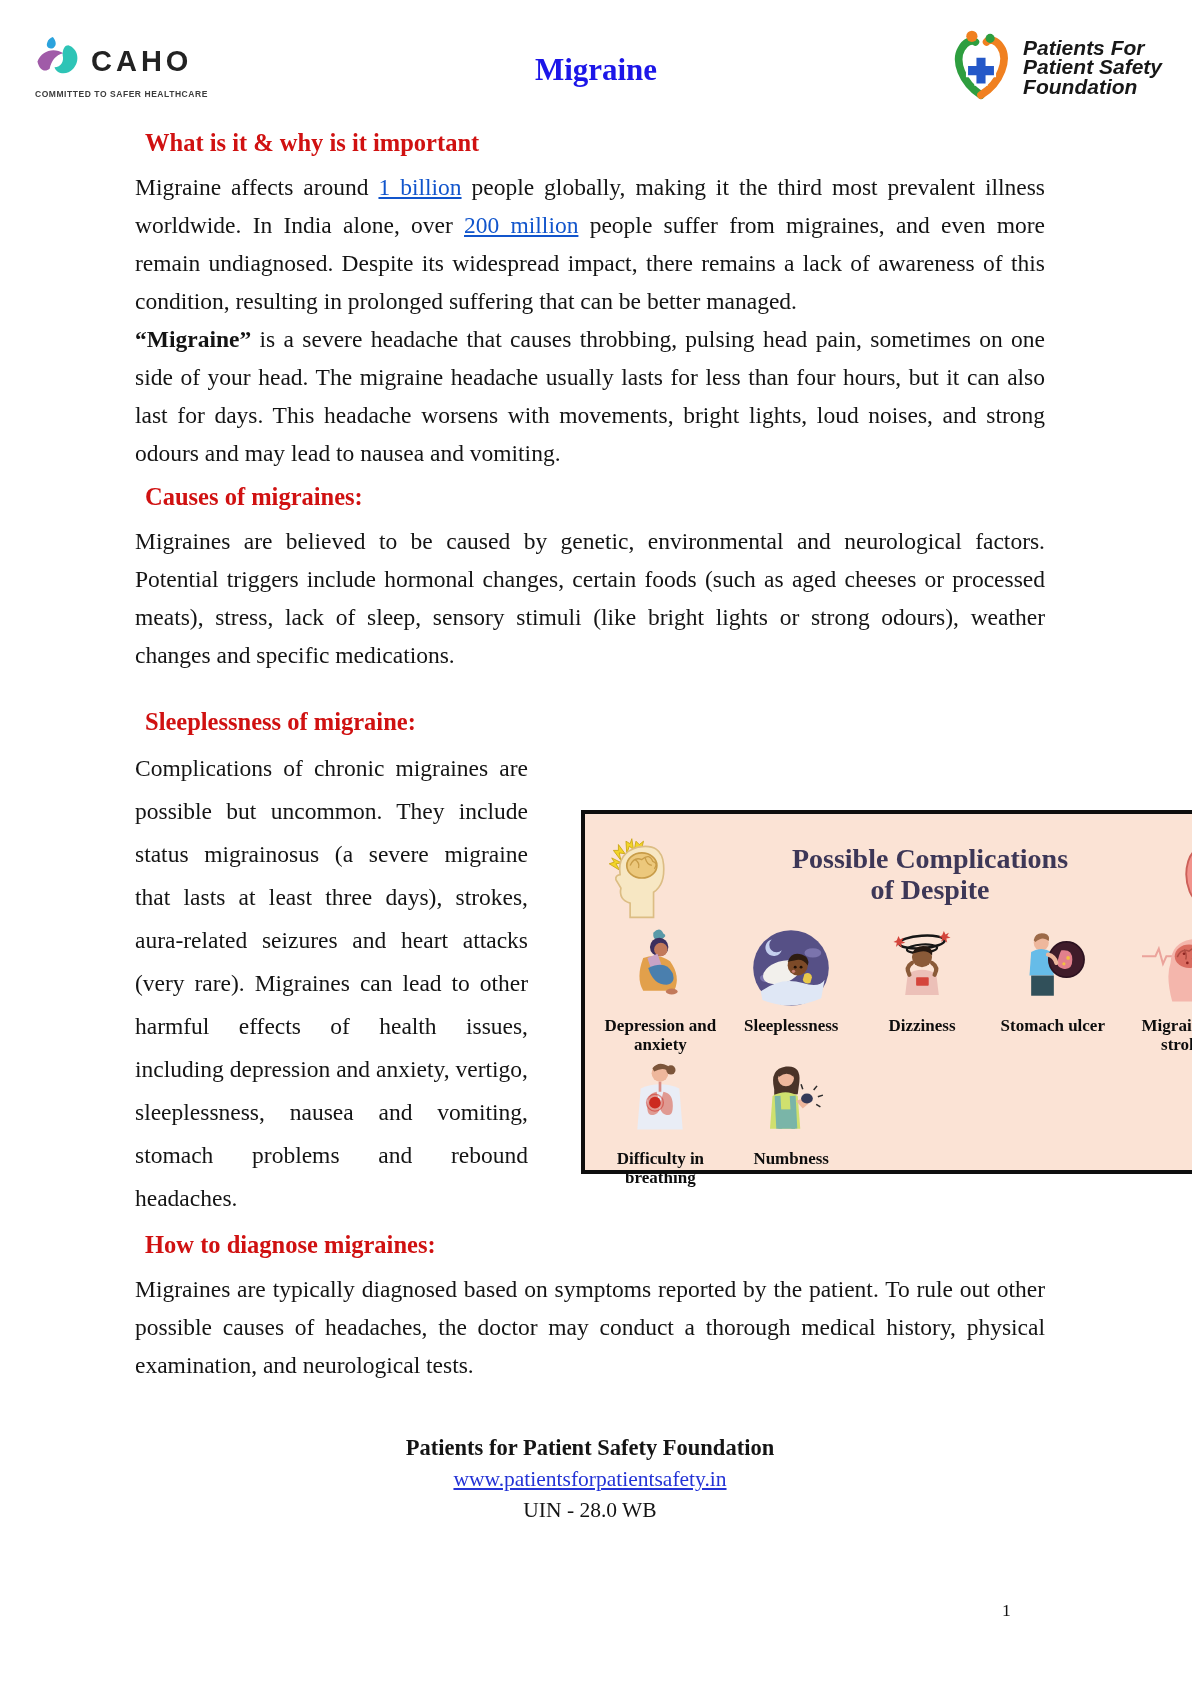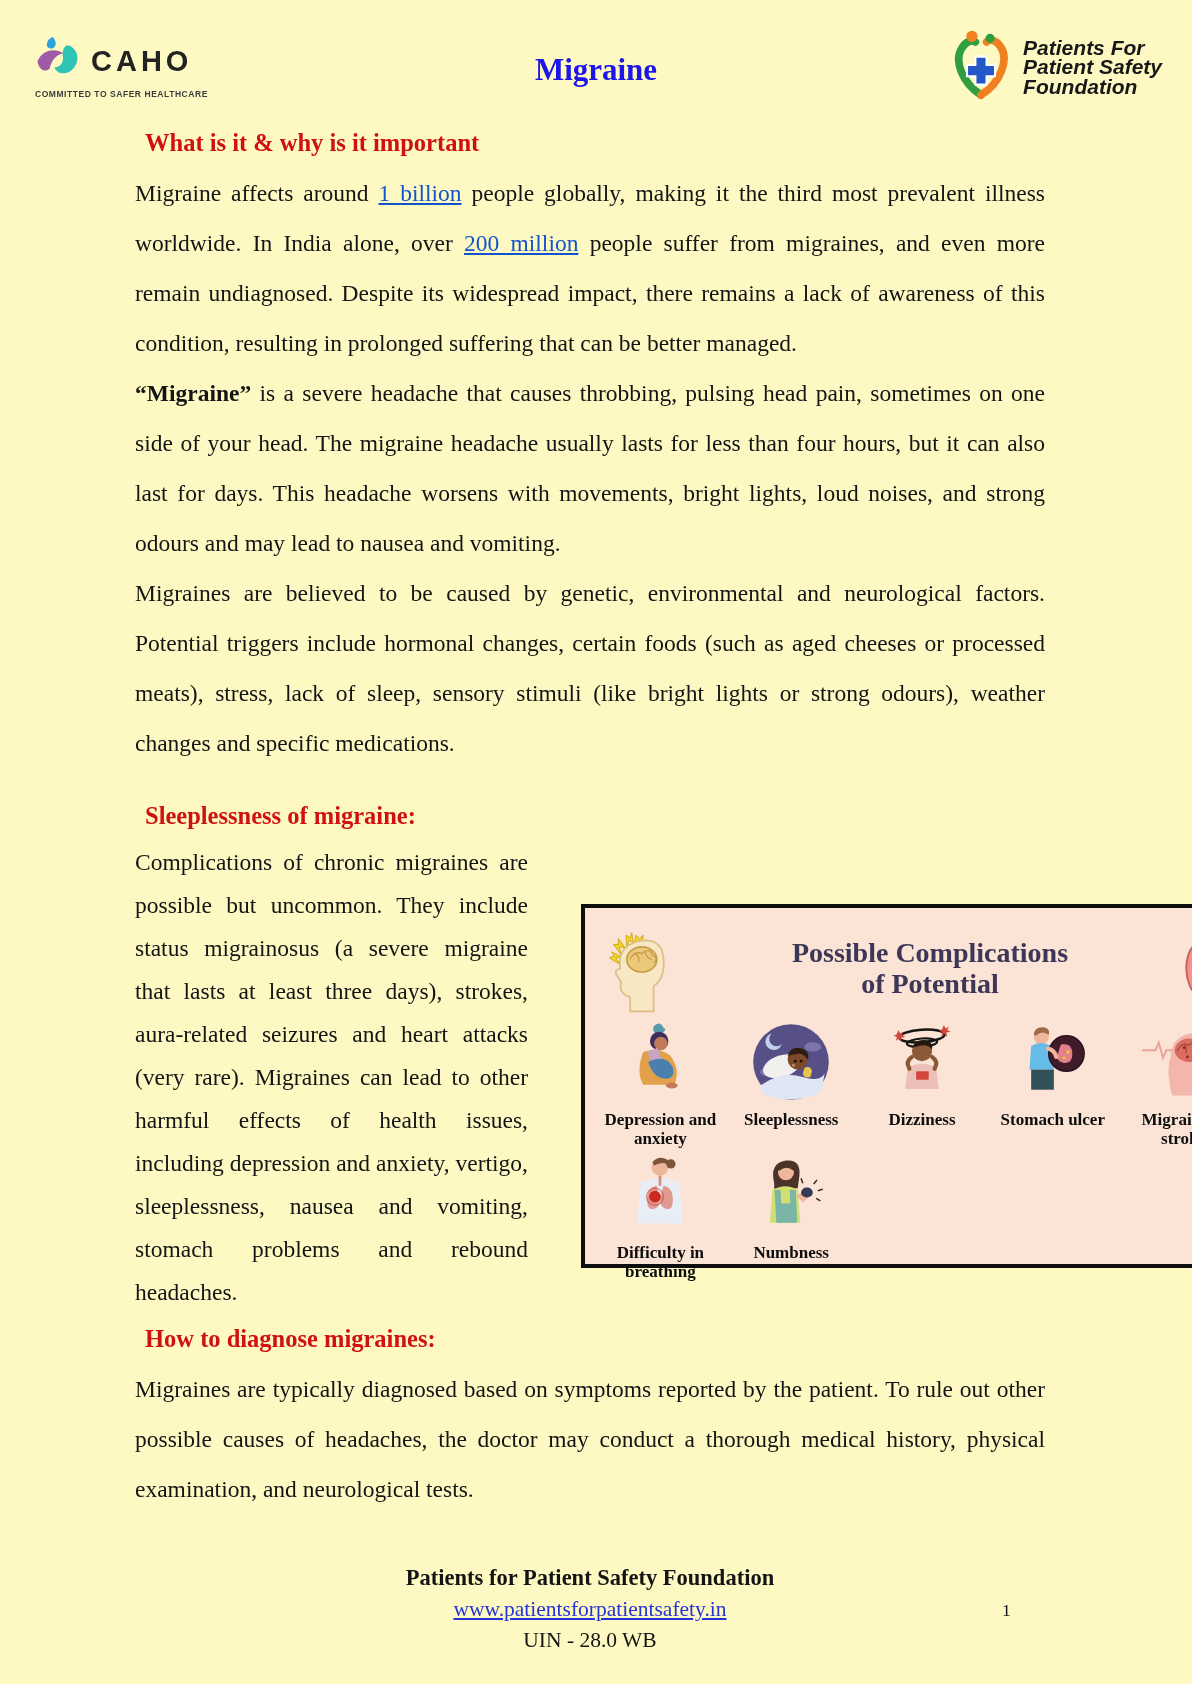--- a/index.html
+++ b/index.html
@@ -1,37 +1,37 @@
 <!DOCTYPE html>
 <html><head>
 <meta charset="utf-8">
 <style>
   html,body { margin:0; padding:0; background:#e8e8e8; }
   .page {
     position:relative; width:1192px; height:1684px; margin:0 auto;
-    background:#fef9c3; font-family:"Liberation Serif", serif; color:#141414;
+    background:#ffffff; font-family:"Liberation Serif", serif; color:#141414;
     overflow:hidden;
   }
   .content { margin:0 147px 0 135px; }
 
   
   .page-header { position:relative; height:118px; }
   .caho { position:absolute; left:35px; top:36px; width:190px; font-family:"Liberation Sans", sans-serif; }
   .caho-row { display:flex; align-items:center; }
   .caho-name { font-size:29px; font-weight:bold; letter-spacing:4px; color:#222; margin-left:4px; }
   .caho-tag { font-size:8.5px; font-weight:bold; letter-spacing:.55px; color:#3c3c3c; margin-top:3px; }
   .doc-title { position:absolute; left:50%; top:52px; transform:translateX(-50%);
     font-size:31px; font-weight:bold; color:#1c16e8; }
   .ppsf { position:absolute; right:30px; top:30px; display:flex; align-items:center; gap:7px; }
   .ppsf-text { font-family:"Liberation Sans", sans-serif; font-weight:bold; font-style:italic;
     font-size:21px; line-height:19.5px; color:#181818; }
 
   
   h2.red { margin:10px; font-size:24.5px; line-height:30px; font-weight:bold; color:#d01111; }
-  p.body { margin:0; font-size:23.5px; line-height:50px; text-align:justify; }
+  p.body { margin:0; font-size:23.5px; line-height:38px; text-align:justify; }
   a.blink { color:#1155cc; text-decoration:underline; }
   .mt-sec1 { margin-top:28px; }
   .mt-p1 { margin-top:4px; }
   .mt-p2 { margin-top:34px; }
   .mt-causes { margin-top:36px; }
   .mt-comp { margin-top:33px; }
   .mt-diag { margin-top:37px; }
   .bold { font-weight:bold; }
 
   
@@ -100,20 +100,21 @@
     </div>
   </div>
 
   <div class="content">
 
     <h2 class="red mt-sec1">What is it &amp; why is it important</h2>
     <p class="body mt-p1"><span>Migraine affects around </span><a class="blink" href="#">1 billion</a><span> people globally, making it the third most prevalent illness worldwide. In India alone, over </span><a class="blink" href="#">200 million</a><span> people suffer from migraines, and even more remain undiagnosed. Despite its widespread impact, there remains a lack of awareness of this condition, resulting in prolonged suffering that can be better managed.</span></p>
 
     <p class="body mt-p2"><span class="bold">“Migraine”</span><span> is a severe headache that causes throbbing, pulsing head pain, sometimes on one side of your head. The migraine headache usually lasts for less than four hours, but it can also last for days. This headache worsens with movements, bright lights, loud noises, and strong odours and may lead to nausea and vomiting.</span></p>
 
+    <h2 class="red mt-causes">Causes of migraines:</h2>
     <p class="body mt-p1">Migraines are believed to be caused by genetic, environmental and neurological factors. Potential triggers include hormonal changes, certain foods (such as aged cheeses or processed meats), stress, lack of sleep, sensory stimuli (like bright lights or strong odours), weather changes and specific medications.</p>
 
     <div class="comp-section mt-comp">
       <div class="comp-left">
         <h2 class="red">Sleeplessness of migraine:</h2>
         <p>Complications of chronic migraines are possible but uncommon. They include status migrainosus (a severe migraine that lasts at least three days), strokes, aura-related seizures and heart attacks (very rare). Migraines can lead to other harmful effects of health issues, including depression and anxiety, vertigo, sleeplessness, nausea and vomiting, stomach problems and rebound headaches.</p>
       </div>
 
       <div class="infographic">
         <div class="ig-header">
@@ -125,21 +126,21 @@
                 <path d="M44,3 l2,13 -5,-4 -3,9 -1,-15 5,3 2,-6 Z"></path>
                 <path d="M58,6 l-3,12 -4,-5 -5,8 3,-15 4,4 5,-4 Z"></path>
               </g>
               <path d="M42,97 L42,80 Q28,76 31,62 L25,52 Q24,47 30,46 Q26,20 52,13 Q80,8 82,34 Q84,58 70,67 L70,97 Z" fill="#f7e7c3" stroke="#dcbd84" stroke-width="2"></path>
               <ellipse cx="56" cy="35" rx="18" ry="15" fill="#ecc87c" stroke="#c89c48" stroke-width="2"></ellipse>
               <path d="M42,35 q5,-11 14,-7 q9,-8 13,2 q7,2 2,9 M48,28 q6,4 4,10 M60,26 q2,8 8,9" stroke="#c89c48" stroke-width="1.6" fill="none"></path>
             </svg>
           </span>
           <div class="ig-title">
             <div>Possible Complications</div>
-            <div>of Potential</div>
+            <div>of Despite</div>
           </div>
           <span>
             <svg width="76" height="78" viewBox="0 0 100 100">
               <path d="M46,14 Q26,12 20,32 Q14,52 22,72 Q30,90 46,86 Z" fill="#f2938c" stroke="#cc5f58" stroke-width="2.5"></path>
               <path d="M54,14 Q74,12 80,32 Q86,52 78,72 Q70,90 54,86 Z" fill="#f2938c" stroke="#cc5f58" stroke-width="2.5"></path>
               <path d="M30,30 q8,6 2,14 m12,-22 q2,10 -4,14 m2,16 q8,2 6,12 M64,22 q-2,10 4,14 m2,14 q-8,4 -4,14 m6,-40 q6,8 2,16" stroke="#cc5f58" stroke-width="1.8" fill="none"></path>
               <circle cx="74" cy="20" r="6.5" fill="#e33022"></circle>
               <circle cx="74" cy="20" r="10.5" fill="none" stroke="#e33022" stroke-width="1.6" opacity=".55"></circle>
               <circle cx="74" cy="20" r="14" fill="none" stroke="#e33022" stroke-width="1.2" opacity=".3"></circle>
             </svg>

